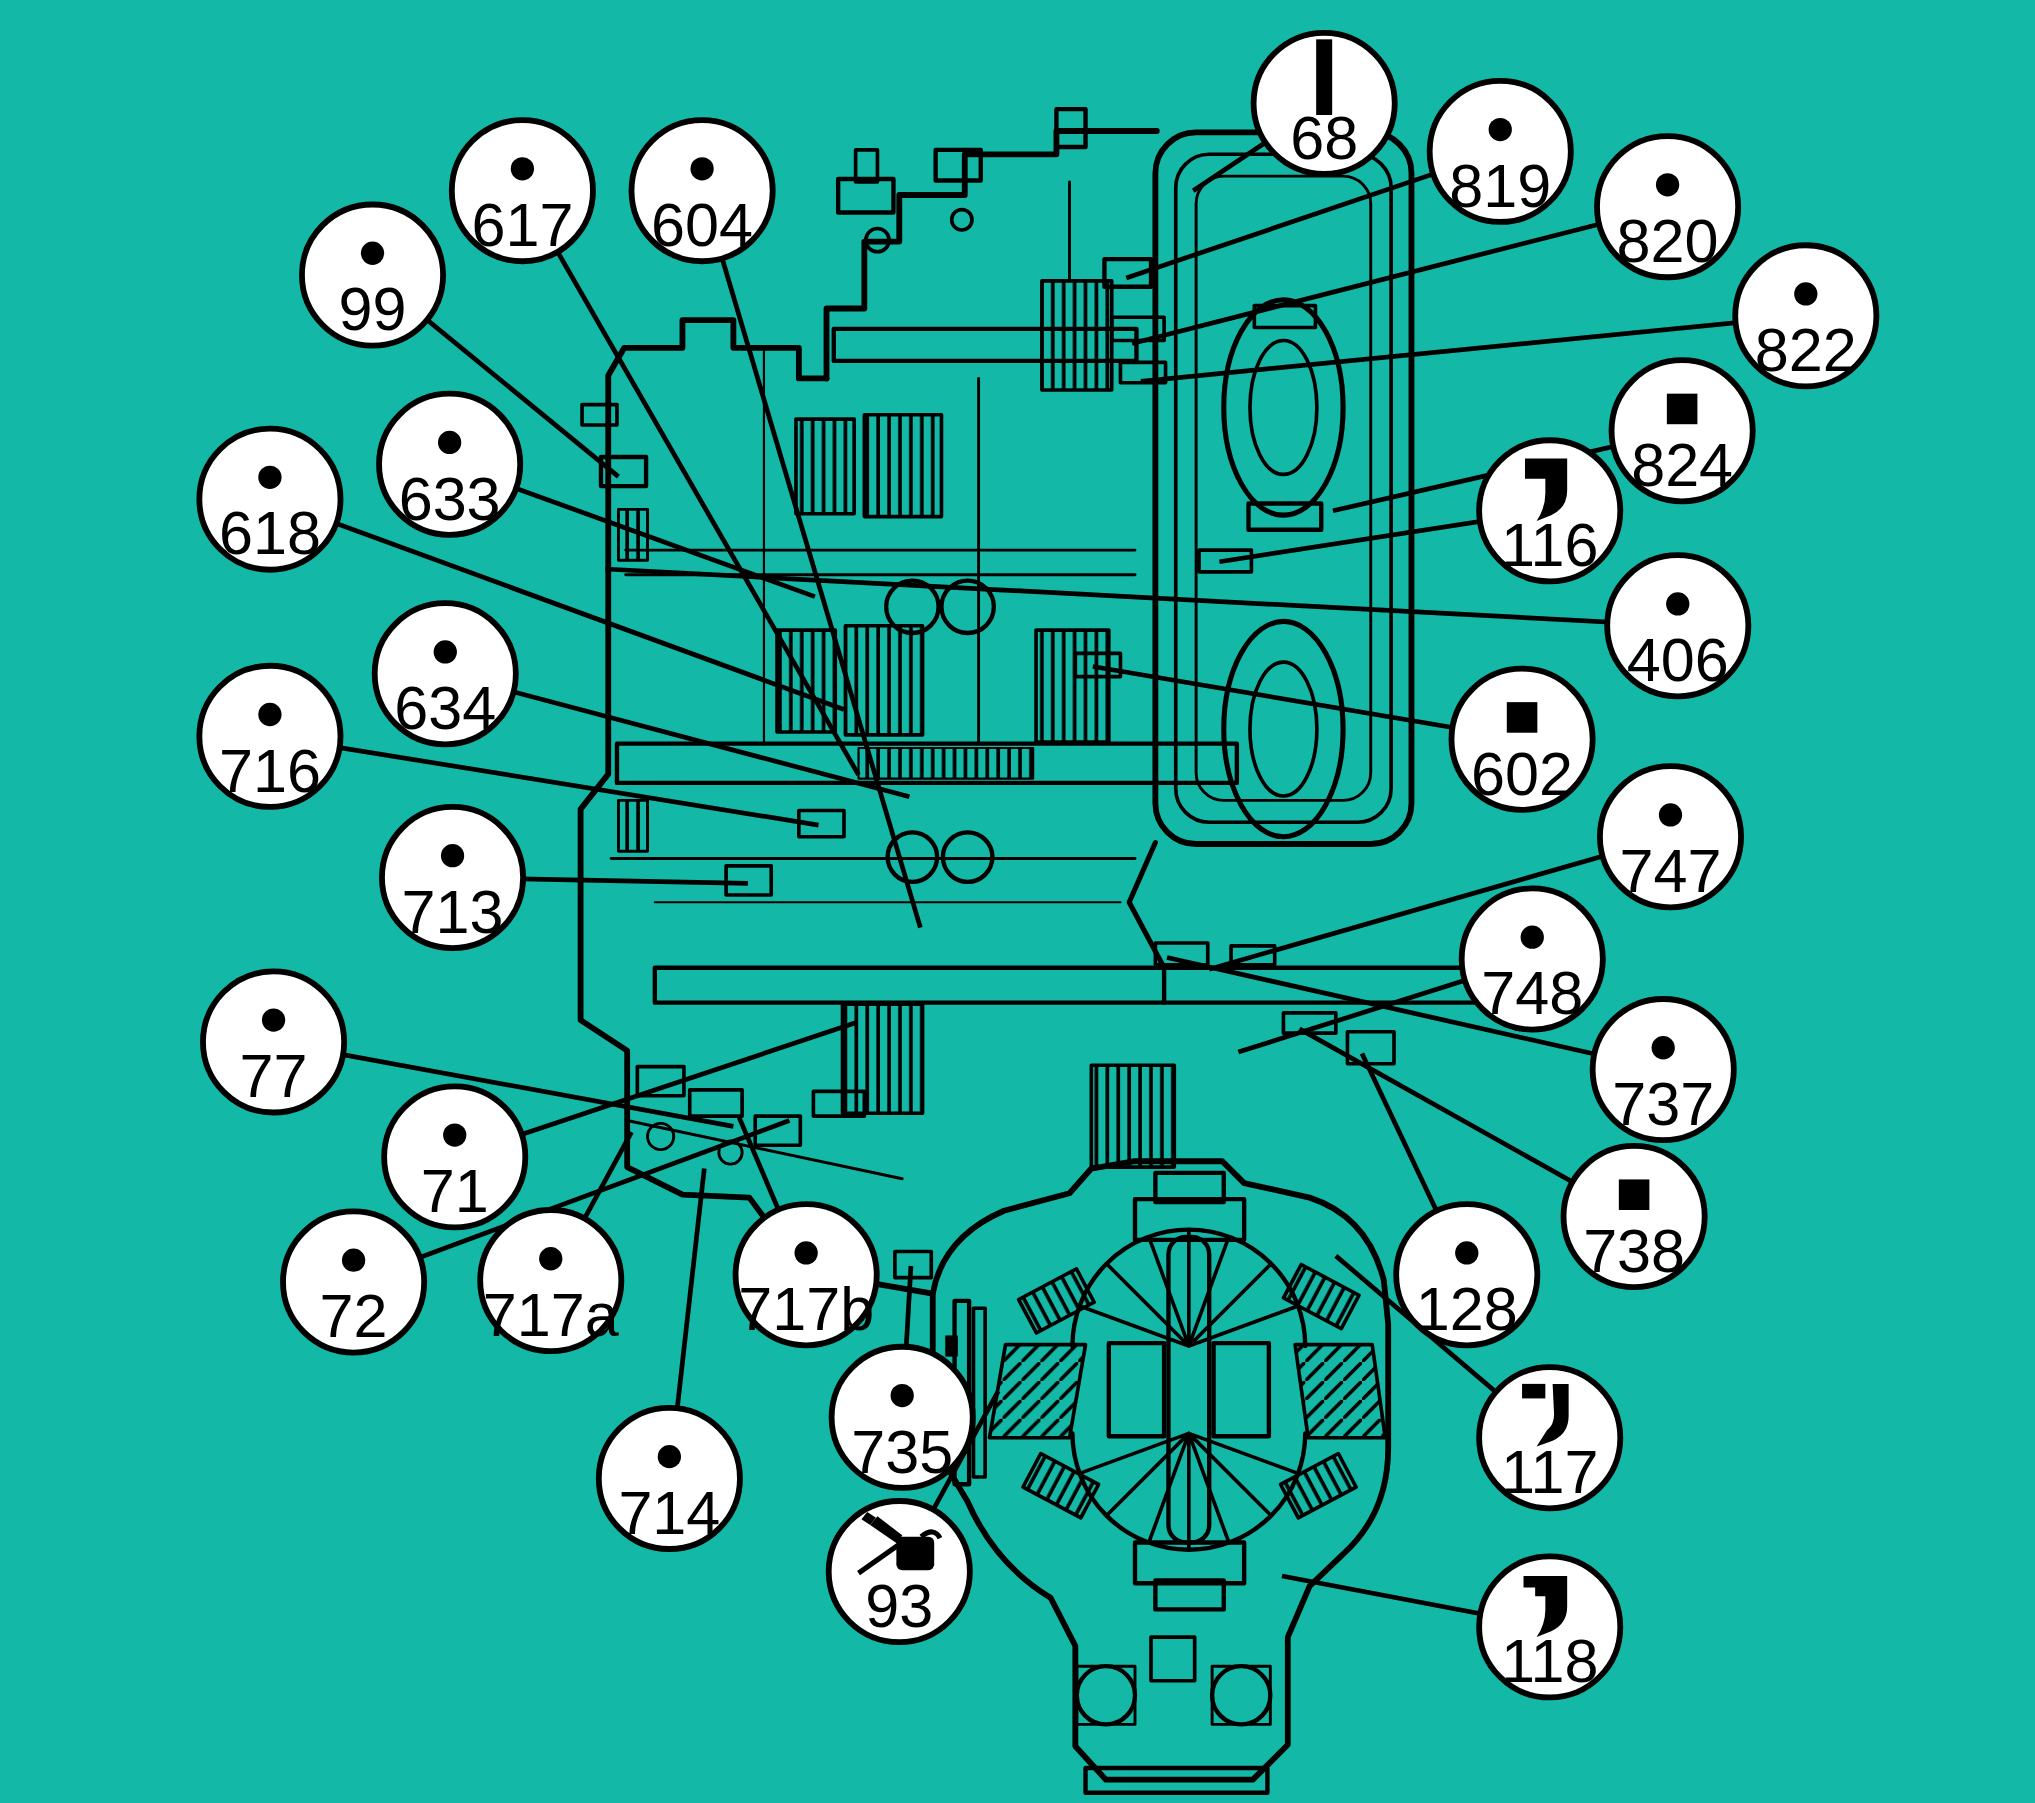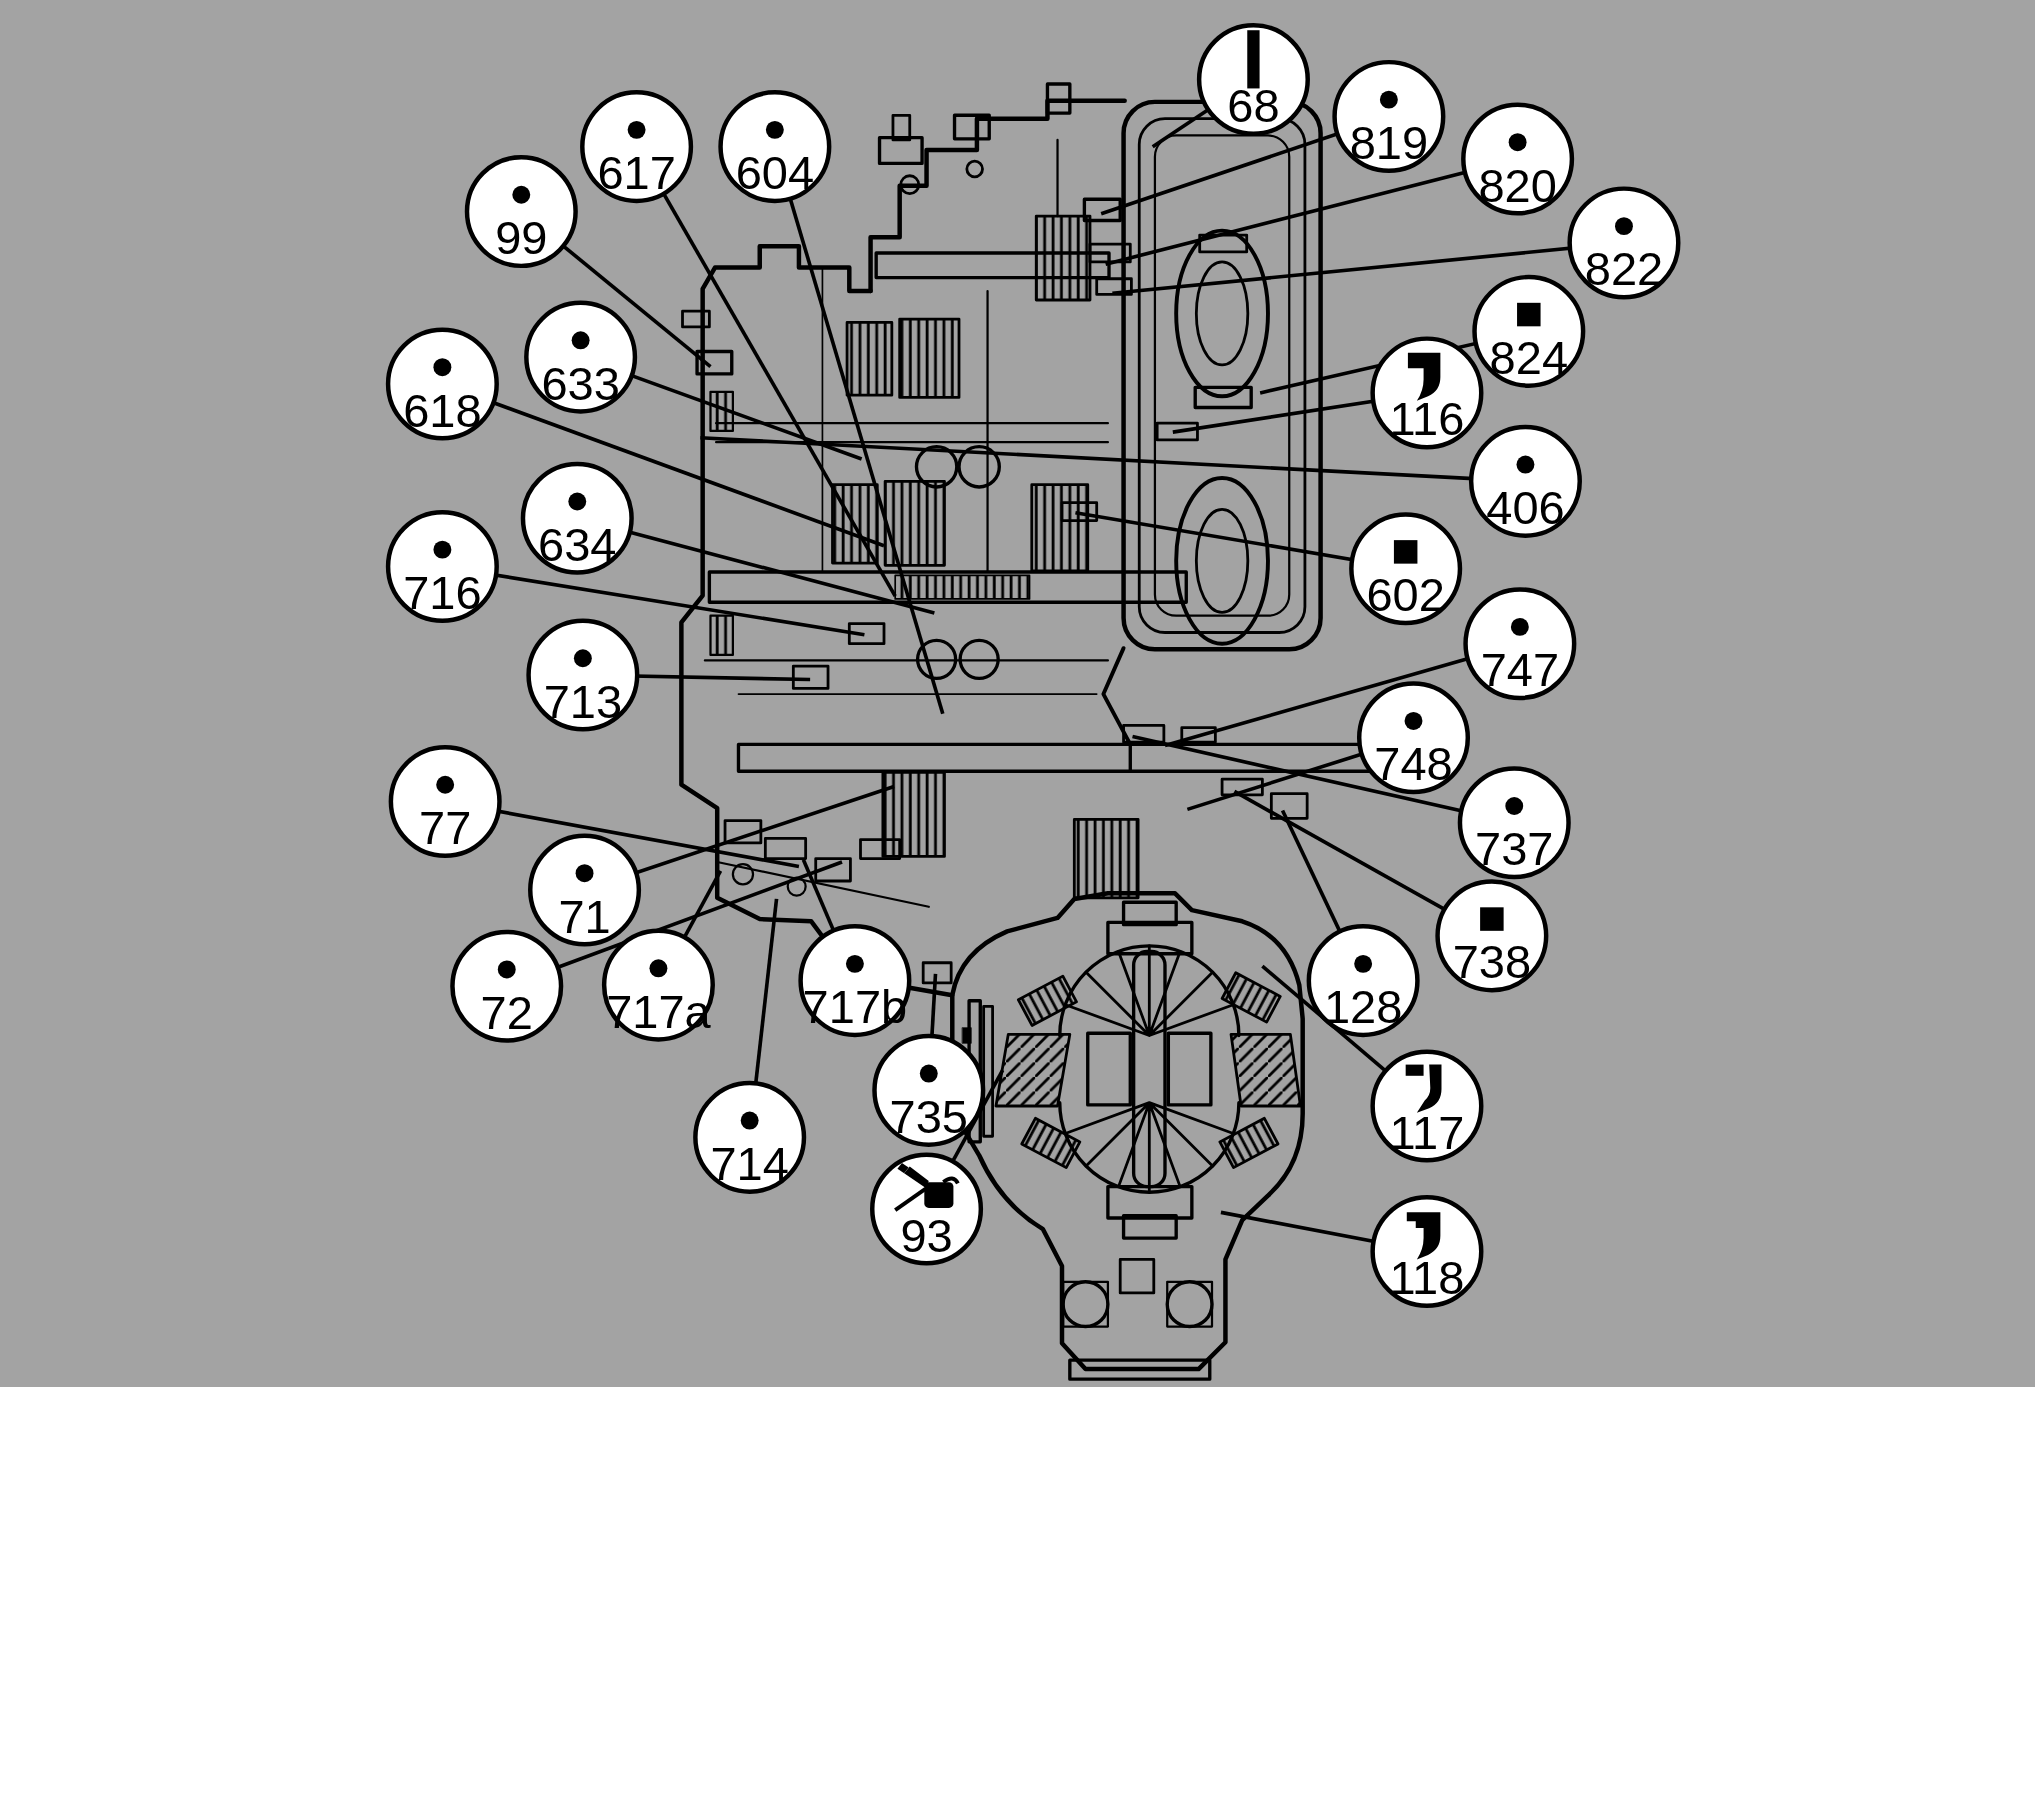--- a/index.html
+++ b/index.html
@@ -1,16 +1,16 @@
 <!DOCTYPE html>
 <html style="font-size:11.6px"><head>
 <meta charset="utf-8">
 <style>
   html,body{margin:0;padding:0;background:#fff;}
-  .canvas{position:relative;width:2035px;height:1387px;background:#a3a3a3;overflow:hidden;}
+  .canvas{position:relative;width:2035px;height:1803px;background:#14b8a6;overflow:hidden;}
   svg{display:block;width:100%;height:100%;}
   .machine *{vector-effect:none;}
   .balloon{fill:#fff;stroke:#000;stroke-width:8;}
   .leader{stroke:#000;stroke-width:6.5;fill:none;}
   .balloon-num{font-family:"Liberation Sans","DejaVu Sans",sans-serif;font-size:84px;fill:#000;text-anchor:middle;}
 </style>
 </head>
 <body style="background: rgb(255, 255, 255);">
 
 <div class="canvas">

